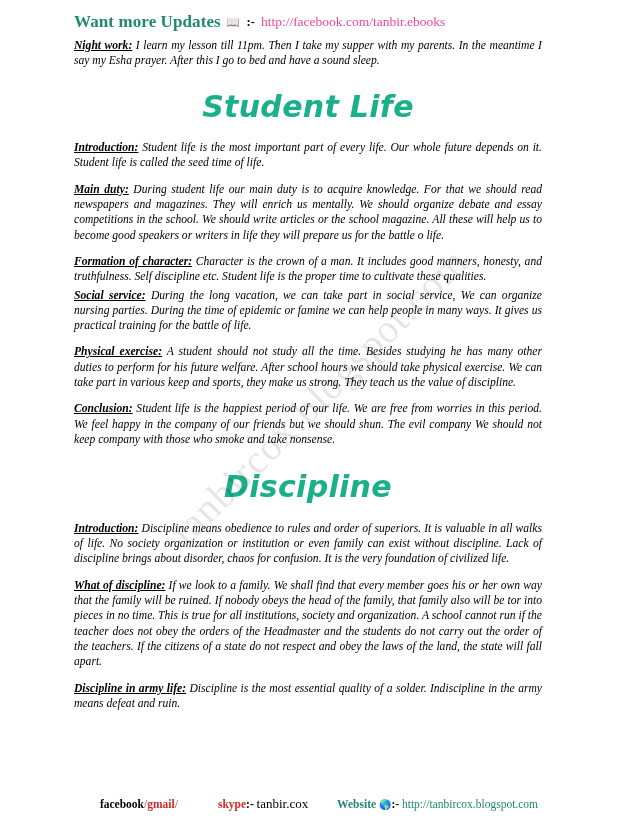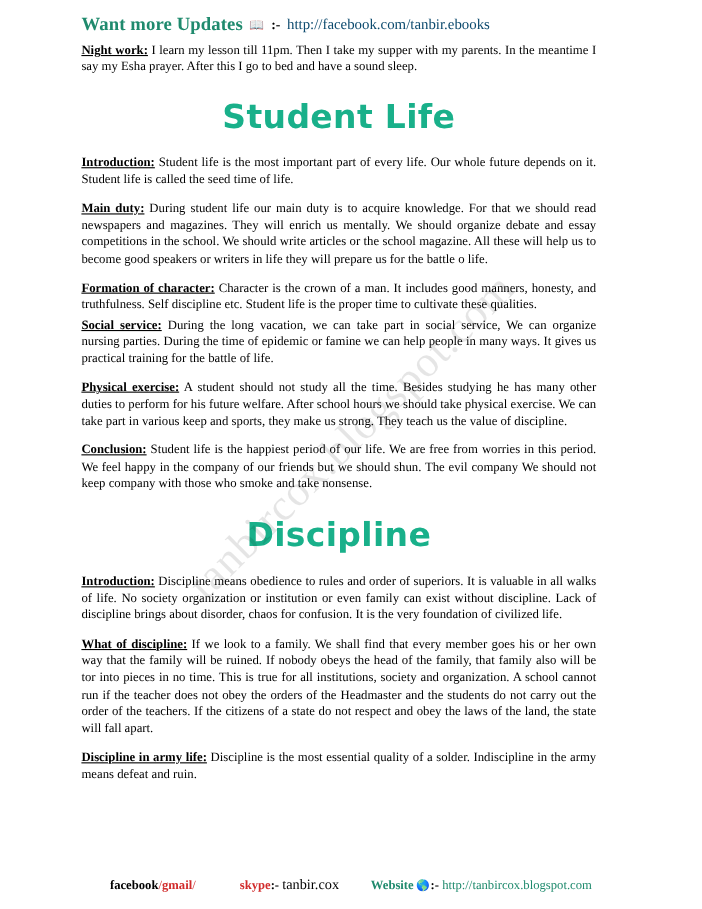--- a/index.html
+++ b/index.html
@@ -38,29 +38,30 @@
   .hdr-icon {
     font-size: 11px;
     color: #1f4fa3;
   }
   .hdr-colon {
     color: #000;
     font-size: 12.5px;
     font-weight: bold;
   }
   .hdr-link {
-    color: #0c4a6e;
+    color: #ec4899;
     font-size: 13.5px;
     font-family: "Liberation Serif", serif;
   }
   .content {
     padding: 0 96px 0 74px;
     font-size: 11.6px;
     line-height: 1.32;
     text-align: justify;
+    font-style: italic;
   }
   .para {
     margin: 0 0 11px 0;
   }
   .para.tight {
     margin-bottom: 3px;
   }
   .lead {
     font-weight: bold;
     text-decoration: underline;

